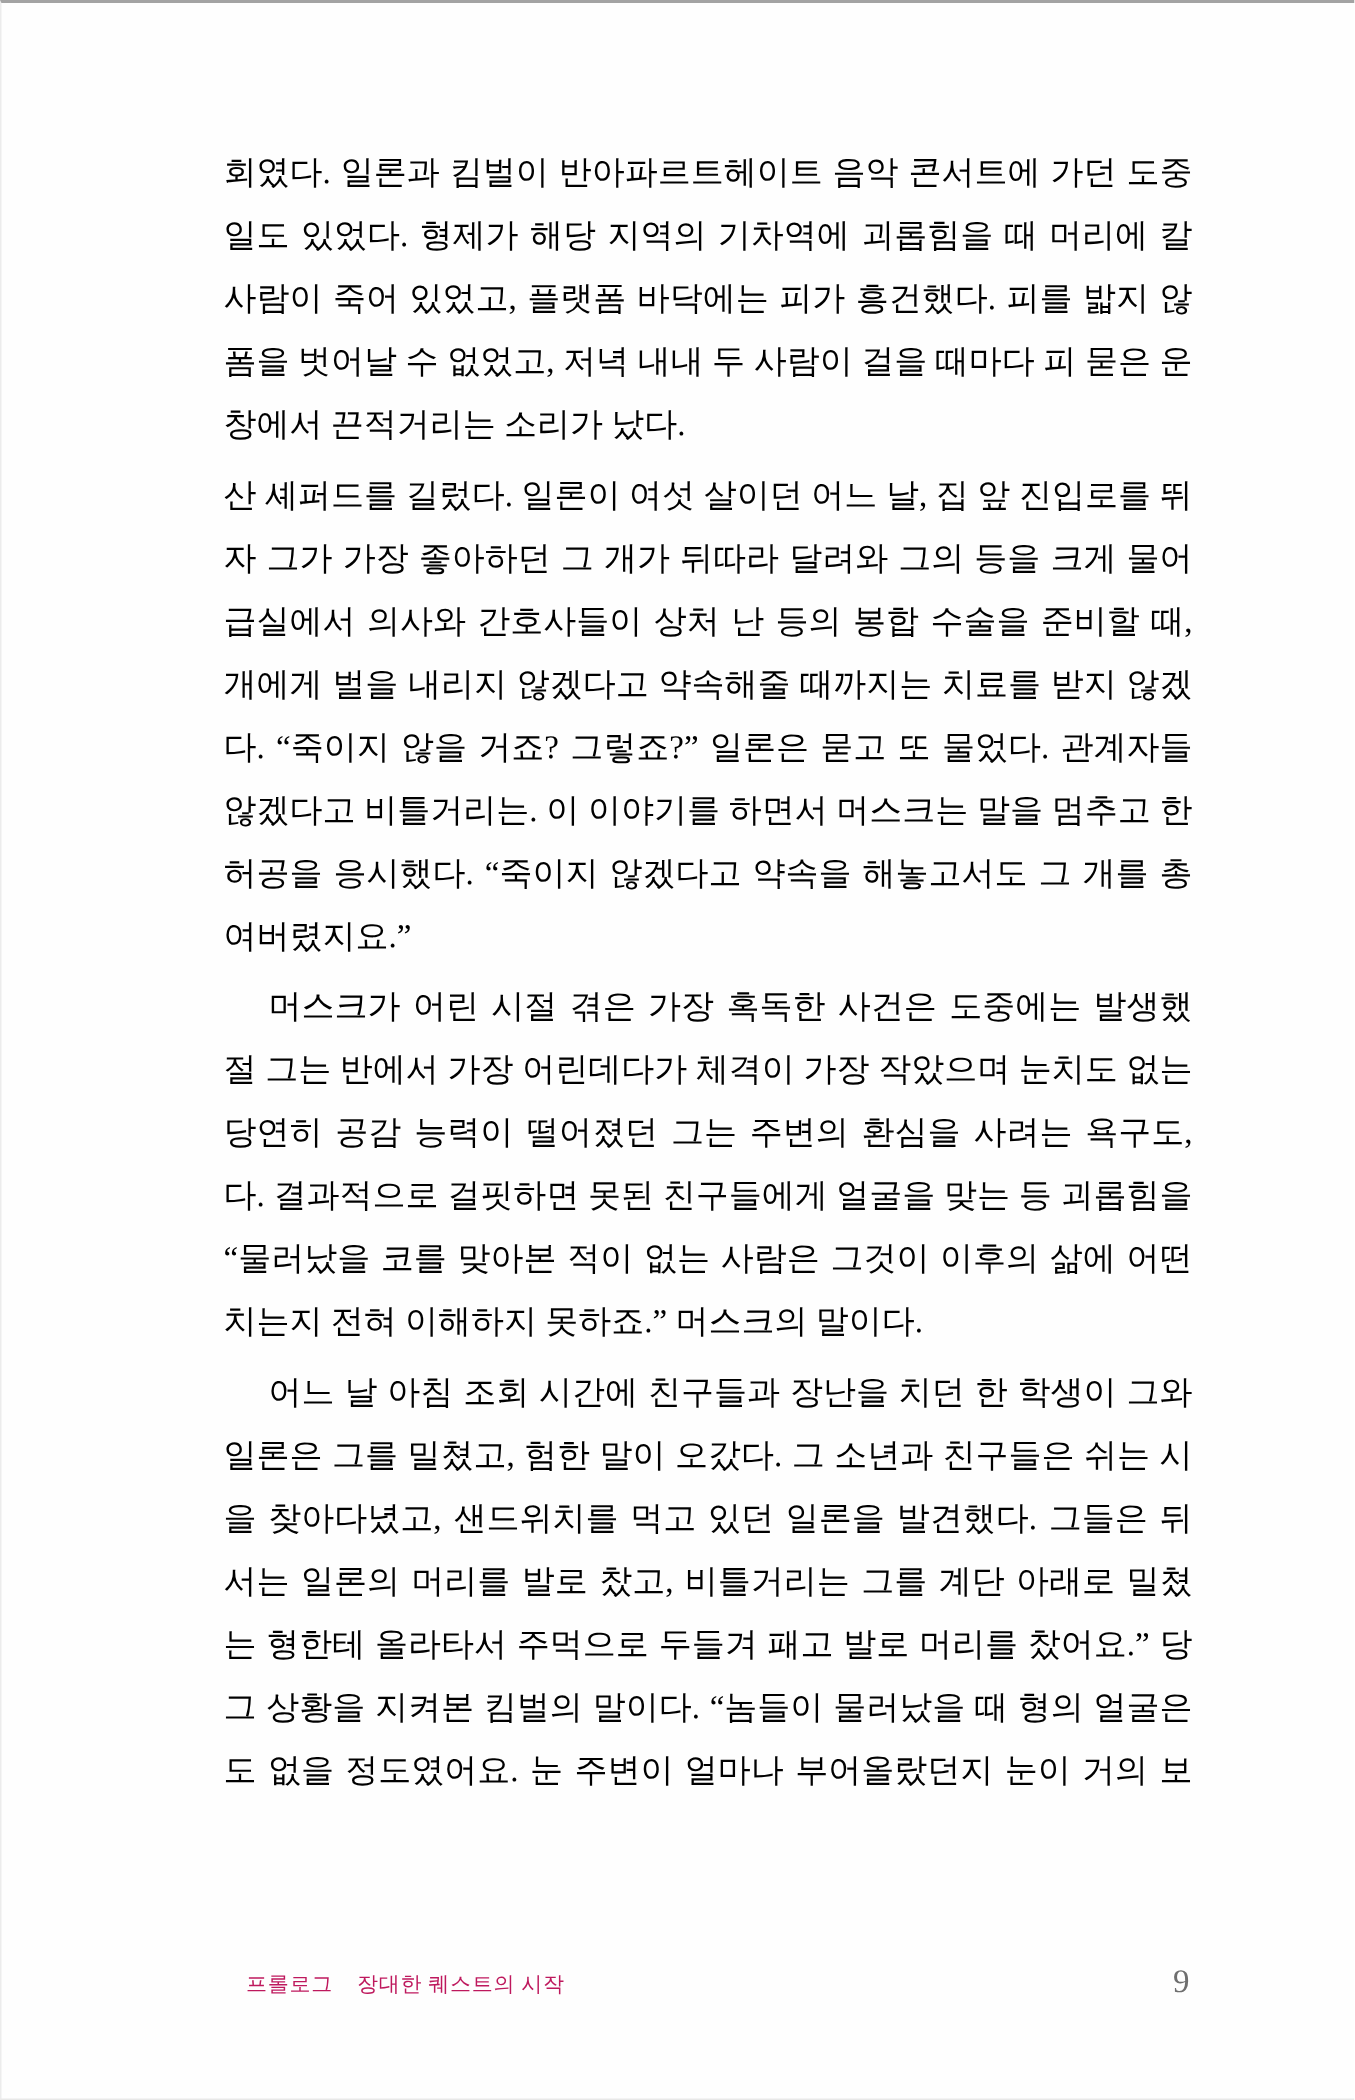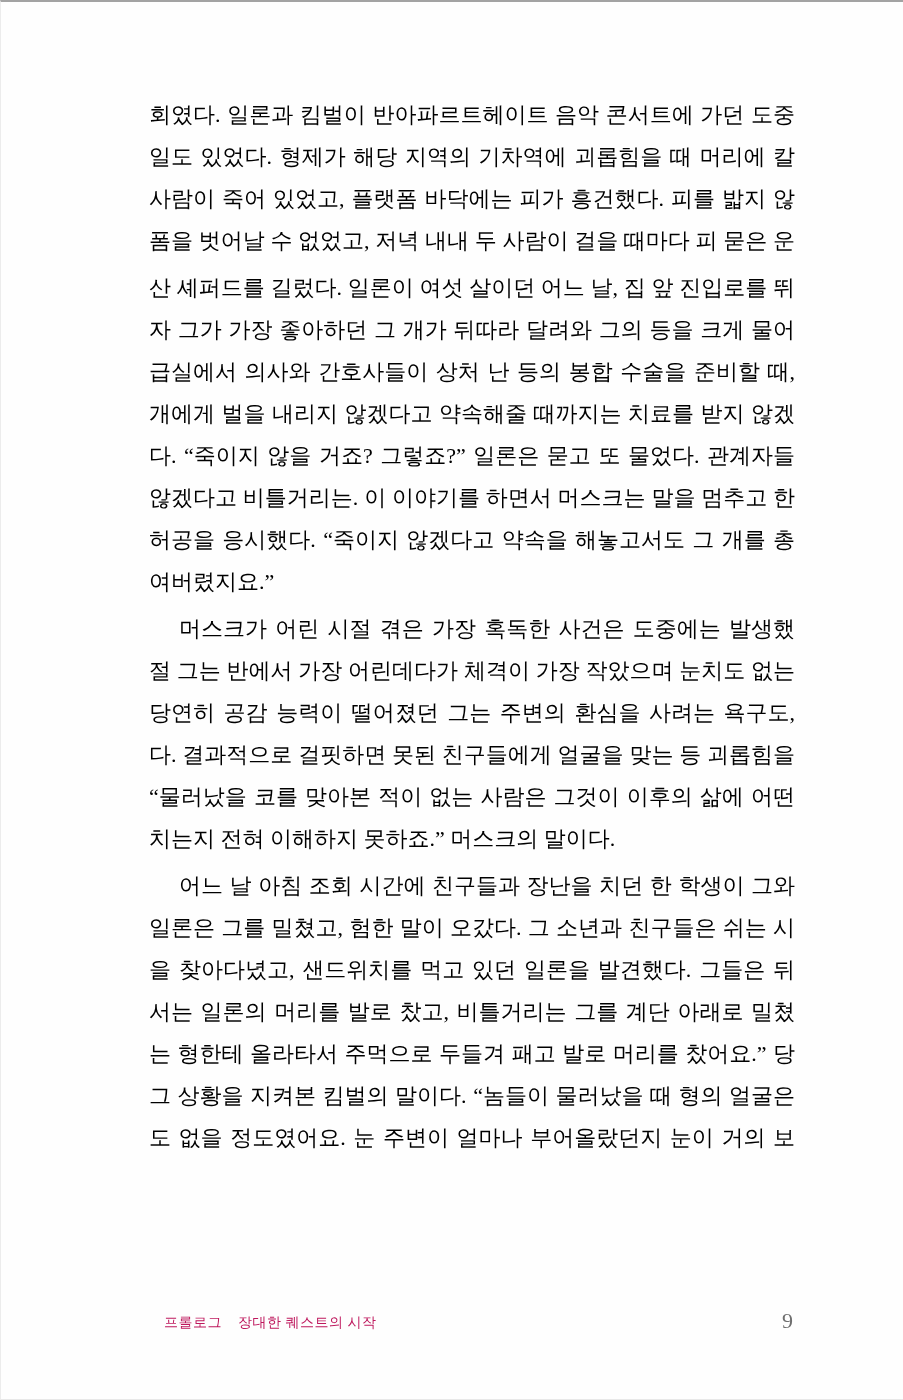--- a/index.html
+++ b/index.html
@@ -80,20 +80,21 @@
 
 <div class="page">
 
   <main class="body-text">
 
     <p class="para">
       <span class="line">회였다. 일론과 킴벌이 반아파르트헤이트 음악 콘서트에 가던 도중에는 이런</span>
       <span class="line">일도 있었다. 형제가 해당 지역의 기차역에 괴롭힘을 때 머리에 칼이 꽂힌 채</span>
       <span class="line">사람이 죽어 있었고, 플랫폼 바닥에는 피가 흥건했다. 피를 밟지 않고는 플랫</span>
       <span class="line">폼을 벗어날 수 없었고, 저녁 내내 두 사람이 걸을 때마다 피 묻은 운동화 밑</span>
+      <span class="line end">창에서 끈적거리는 소리가 났다.</span>
     </p>
 
     <p class="para">
       <span class="line">산 셰퍼드를 길렀다. 일론이 여섯 살이던 어느 날, 집 앞 진입로를 뛰어 내려가</span>
       <span class="line">자 그가 가장 좋아하던 그 개가 뒤따라 달려와 그의 등을 크게 물어뜯었다. 응</span>
       <span class="line">급실에서 의사와 간호사들이 상처 난 등의 봉합 수술을 준비할 때, 일론은 그</span>
       <span class="line">개에게 벌을 내리지 않겠다고 약속해줄 때까지는 치료를 받지 않겠다고 버텼</span>
       <span class="line">다. “죽이지 않을 거죠? 그렇죠?” 일론은 묻고 또 물었다. 관계자들은 죽이지</span>
       <span class="line">않겠다고 비틀거리는. 이 이야기를 하면서 머스크는 말을 멈추고 한동안 멍하니</span>
       <span class="line">허공을 응시했다. “죽이지 않겠다고 약속을 해놓고서도 그 개를 총으로 쏴 죽</span>

